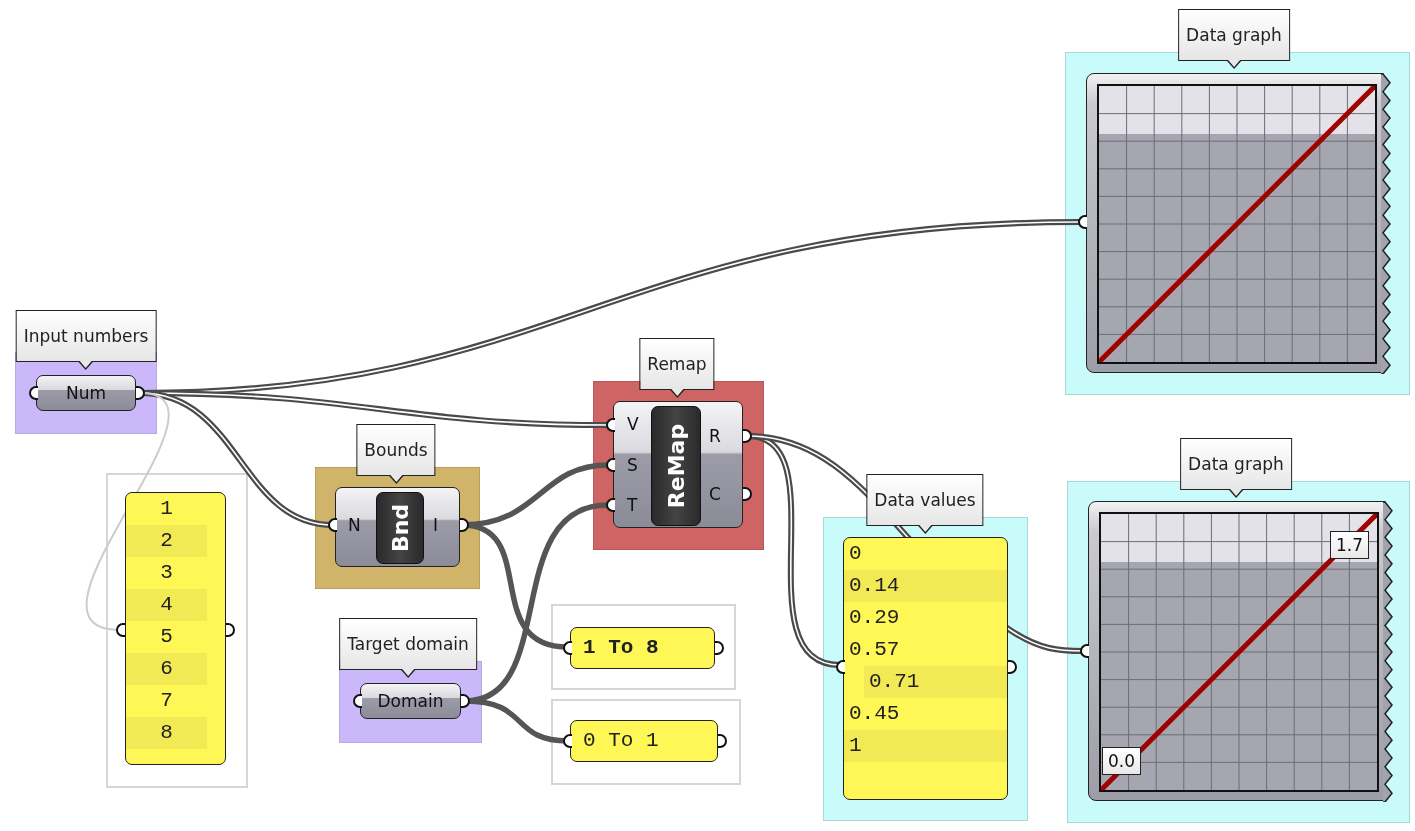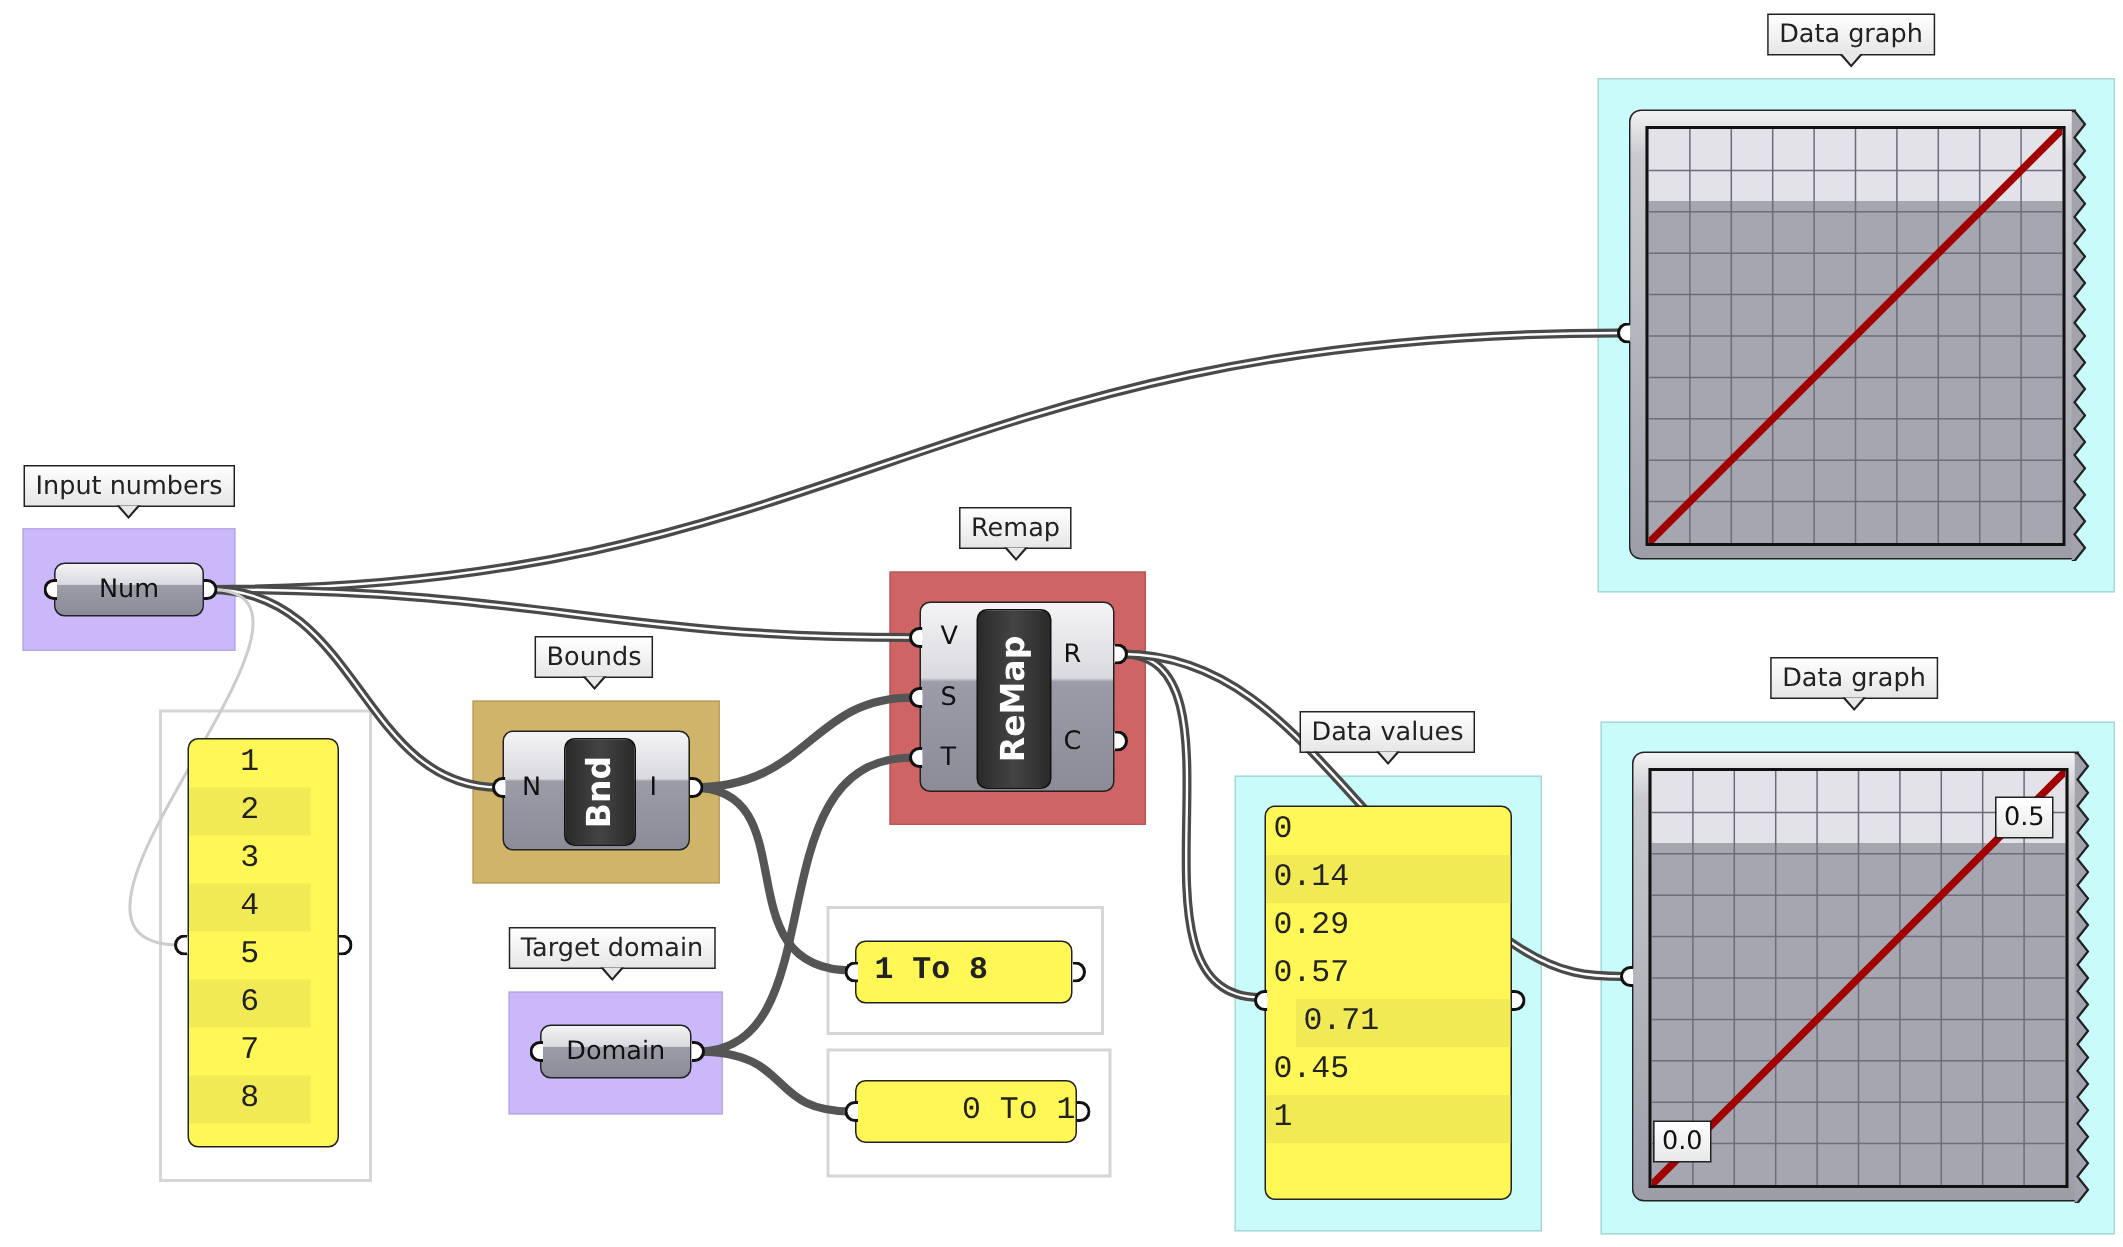--- a/index.html
+++ b/index.html
@@ -4,21 +4,21 @@
 <style>
   html,body{margin:0;padding:0;background:#ffffff;}
   body{width:1415px;height:831px;position:relative;overflow:hidden;font-family:"DejaVu Sans",sans-serif;}
   #wires{position:absolute;left:0;top:0;width:1415px;height:831px;z-index:1;pointer-events:none;}
   .group{position:absolute;z-index:0;}
   .g-purple{background:#cbb8fb;border:1px solid #b9a8e6;}
   .g-gold{background:#cfb46a;border:1px solid #b9a05a;}
   .g-red{background:#cf6464;border:1px solid #b85757;}
   .g-cyan{background:#c9fbfb;border:1px solid #a8d8d8;}
   .g-white{background:transparent;border:2px solid #d6d6d6;}
-  .label-tag{position:absolute;z-index:5;background:linear-gradient(#ffffff,#e6e6e6);border:1.5px solid #222;padding:0 7px;height:26px;line-height:26px;font-size:17px;color:#222;white-space:nowrap;transform:translateX(-50%);}
+  .label-tag{position:absolute;z-index:5;background:linear-gradient(#ffffff,#e6e6e6);border:1.5px solid #222;padding:12px 7px;height:26px;line-height:26px;font-size:17px;color:#222;white-space:nowrap;transform:translateX(-50%);}
   .label-tag:after{content:"";position:absolute;left:50%;bottom:-9px;margin-left:-8px;width:0;height:0;border-left:8px solid transparent;border-right:8px solid transparent;border-top:9px solid #222;}
   .label-tag:before{content:"";position:absolute;left:50%;bottom:-7px;margin-left:-6px;width:0;height:0;border-left:6px solid transparent;border-right:6px solid transparent;border-top:7px solid #e8e8e8;z-index:1;}
   .comp{position:absolute;z-index:3;border:1.5px solid #222;border-radius:7px;background:linear-gradient(#f4f4f6 0%,#d9d9df 40%,#9c9ca8 42%,#8c8c98 100%);box-sizing:border-box;}
   .param-pill{display:flex;align-items:center;justify-content:center;font-size:17px;color:#111;}
   .grip{position:absolute;z-index:4;width:9px;height:14px;border:2.5px solid #111;background:#fff;box-sizing:border-box;}
   .grip.l{border-radius:8px 0 0 8px;border-right:none;}
   .grip.r{border-radius:0 8px 8px 0;border-left:none;}
   .port-lbl{position:absolute;font-size:17px;color:#111;z-index:4;}
   .core{position:absolute;z-index:4;background:linear-gradient(90deg,#2a2a2a,#444 50%,#2a2a2a);border:1.5px solid #111;border-radius:7px;}
   .core span{position:absolute;left:50%;top:50%;transform:translate(-50%,-50%) rotate(-90deg);color:#fff;font-weight:bold;font-size:22px;white-space:nowrap;}
@@ -135,21 +135,21 @@
 <div class="grip l" style="left:353px;top:694px;"></div>
 <div class="grip r" style="left:461px;top:694px;"></div>
 
 <div class="panel" style="left:570px;top:627px;width:145px;height:42px;">
   <div class="row" style="padding-left:12px;line-height:40px;font-weight:bold;">1 To 8</div>
 </div>
 <div class="grip l" style="left:563px;top:641px;"></div>
 <div class="grip r" style="left:715px;top:641px;"></div>
 
 <div class="panel" style="left:570px;top:720px;width:148px;height:42px;">
-  <div class="row" style="padding-left:12px;line-height:40px;text-align:right;">0 To 1</div>
+  <div class="row" style="padding-left:12px;line-height:40px;">0 To 1</div>
 </div>
 <div class="grip l" style="left:563px;top:734px;"></div>
 <div class="grip r" style="left:718px;top:734px;"></div>
 
 <div class="panel" style="left:843px;top:537px;width:165px;height:263px;">
   <div id="data-values-rows">
       <div class="row" style="padding-left: 5px;">0</div>
       <div class="row alt" style="padding-left: 5px;">0.14</div>
       <div class="row" style="padding-left: 5px;">0.29</div>
       <div class="row" style="padding-left: 5px;">0.57</div>
@@ -213,16 +213,16 @@
         <line x1="220.8" x2="220.8" y1="0" y2="276" stroke="#6d6d78" stroke-width="1"></line>
         <line y1="220.8" y2="220.8" x1="0" x2="276" stroke="#6d6d78" stroke-width="1"></line>
         <line x1="248.4" x2="248.4" y1="0" y2="276" stroke="#6d6d78" stroke-width="1"></line>
         <line y1="248.4" y2="248.4" x1="0" x2="276" stroke="#6d6d78" stroke-width="1"></line>
         <polyline points="0,276 276,0" fill="none" stroke="#a00000" stroke-width="5"></polyline>
       </svg>
   </div>
   <svg class="zig" viewBox="0 0 10 300" preserveAspectRatio="none">
       <polyline id="zig2" fill="#a3a3ad" stroke="#222" stroke-width="1.5" points="0,0 2,0 9,8.823529411764707 2,17.647058823529413 9,26.470588235294116 2,35.294117647058826 9,44.11764705882353 2,52.94117647058823 9,61.76470588235294 2,70.58823529411765 9,79.41176470588235 2,88.23529411764706 9,97.05882352941177 2,105.88235294117646 9,114.70588235294117 2,123.52941176470588 9,132.35294117647058 2,141.1764705882353 9,150 2,158.8235294117647 9,167.64705882352942 2,176.47058823529412 9,185.2941176470588 2,194.11764705882354 9,202.94117647058823 2,211.76470588235293 9,220.58823529411765 2,229.41176470588235 9,238.23529411764707 2,247.05882352941177 9,255.88235294117646 2,264.70588235294116 9,273.52941176470586 2,282.3529411764706 9,291.1764705882353 2,300 0,300"></polyline>
     </svg>
-  <div class="val-tag" style="left:241px;top:29px;">0.5</div>
+  <div class="val-tag" style="left:241px;top:29px;">1.7</div>
   <div class="val-tag" style="left:13px;top:245px;">0.0</div>
 </div>
 <div class="grip l" style="left:1080px;top:644px;"></div>
 
 </body></html>

